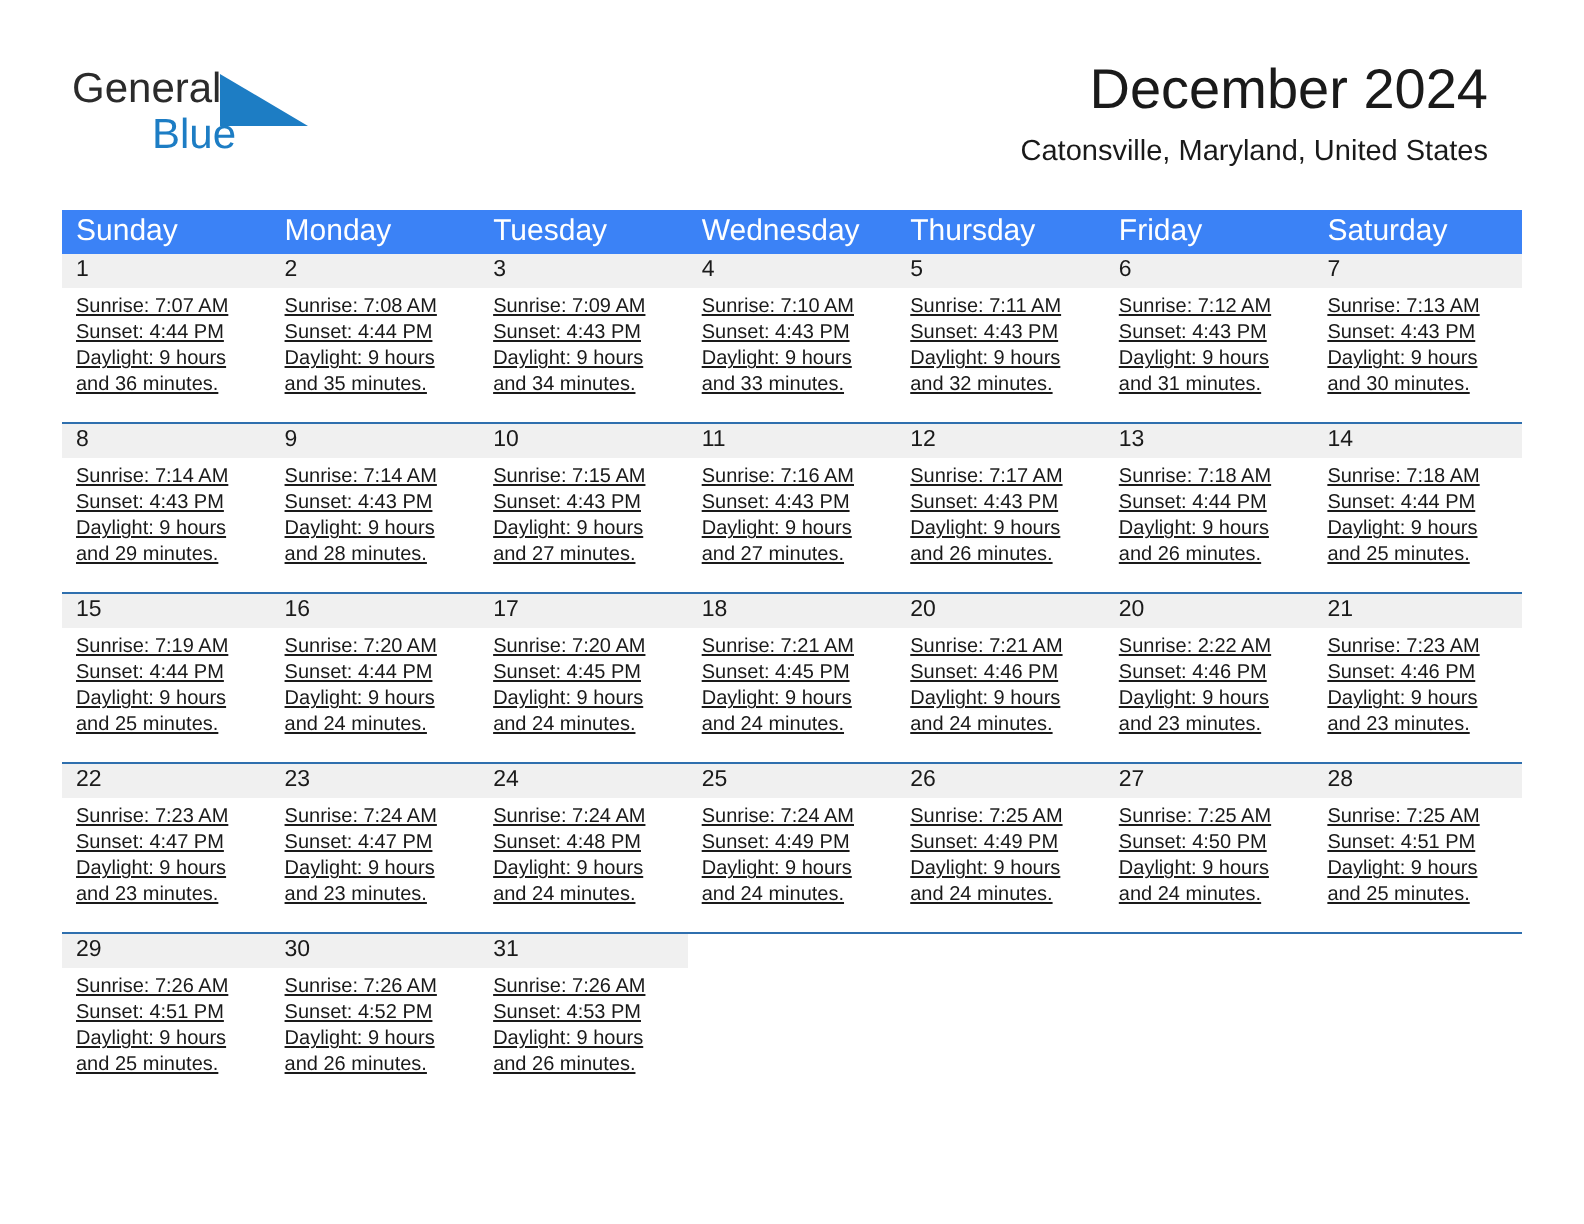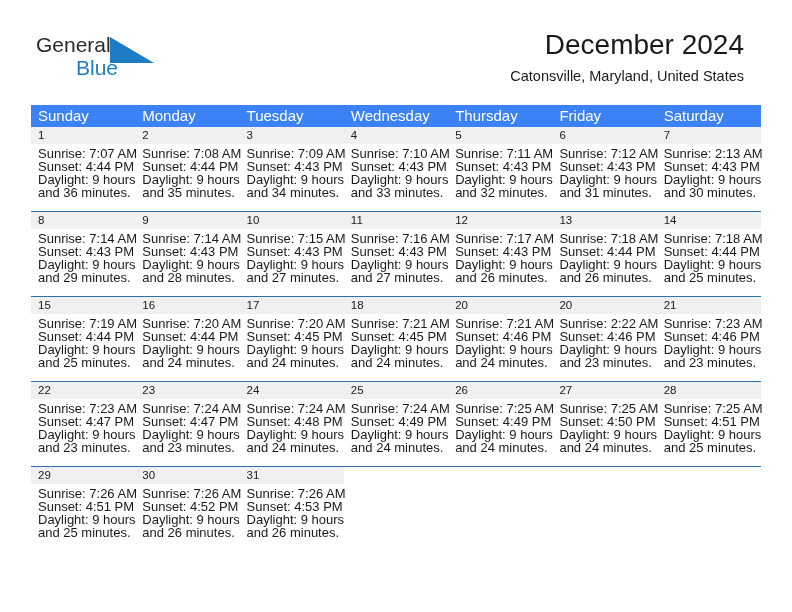--- a/index.html
+++ b/index.html
@@ -119,23 +119,24 @@
     line-height: 17px;
     padding-left: 7px;
     font-size: 11.5px;
     color: #1a1a1a;
   }
   .daycell.empty .daynum-band {
     background: transparent;
   }
   .lines {
     padding: 3px 4px 0 7px;
-    font-size: 13px;
+    font-size: 10px;
     line-height: 13.1px;
     color: #1a1a1a;
+    text-decoration: underline;
   }
   .lines div {
     white-space: nowrap;
   }
 </style>
 </head>
 <body>
 
 <div class="page">
 
@@ -235,21 +236,21 @@
                 <div>Sunset: 4:43 PM</div>
                 <div>Daylight: 9 hours</div>
                 <div>and 31 minutes.</div>
               </div>
             </div>
           </td>
           <td>
             <div class="daycell">
               <div class="daynum-band">7</div>
               <div class="lines">
-                <div>Sunrise: 2:13 AM</div>
+                <div>Sunrise: 7:13 AM</div>
                 <div>Sunset: 4:43 PM</div>
                 <div>Daylight: 9 hours</div>
                 <div>and 30 minutes.</div>
               </div>
             </div>
           </td>
         </tr>
         <tr class="week-row">
           <td>
             <div class="daycell">

